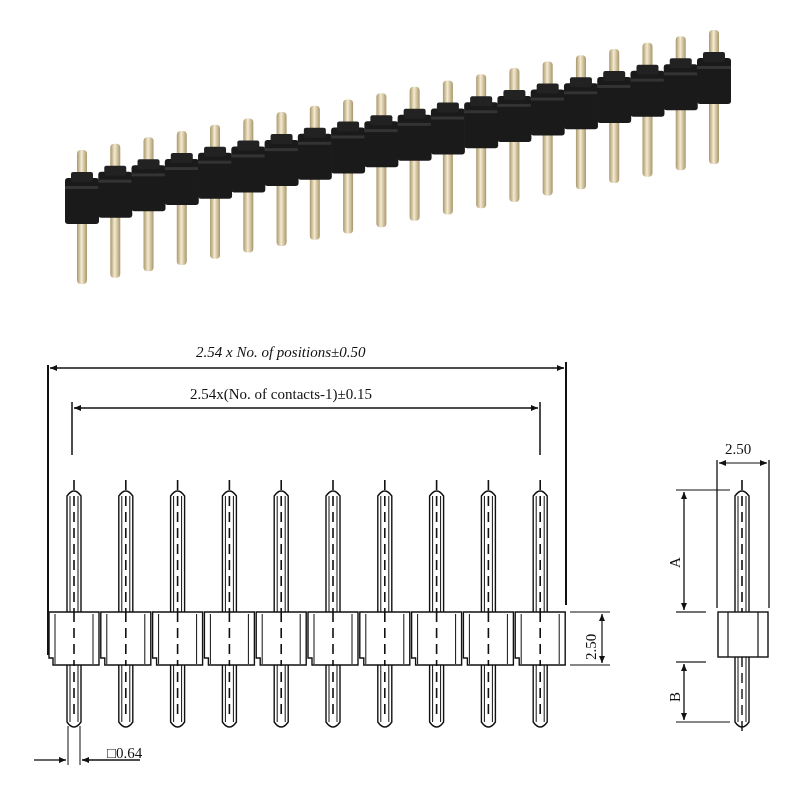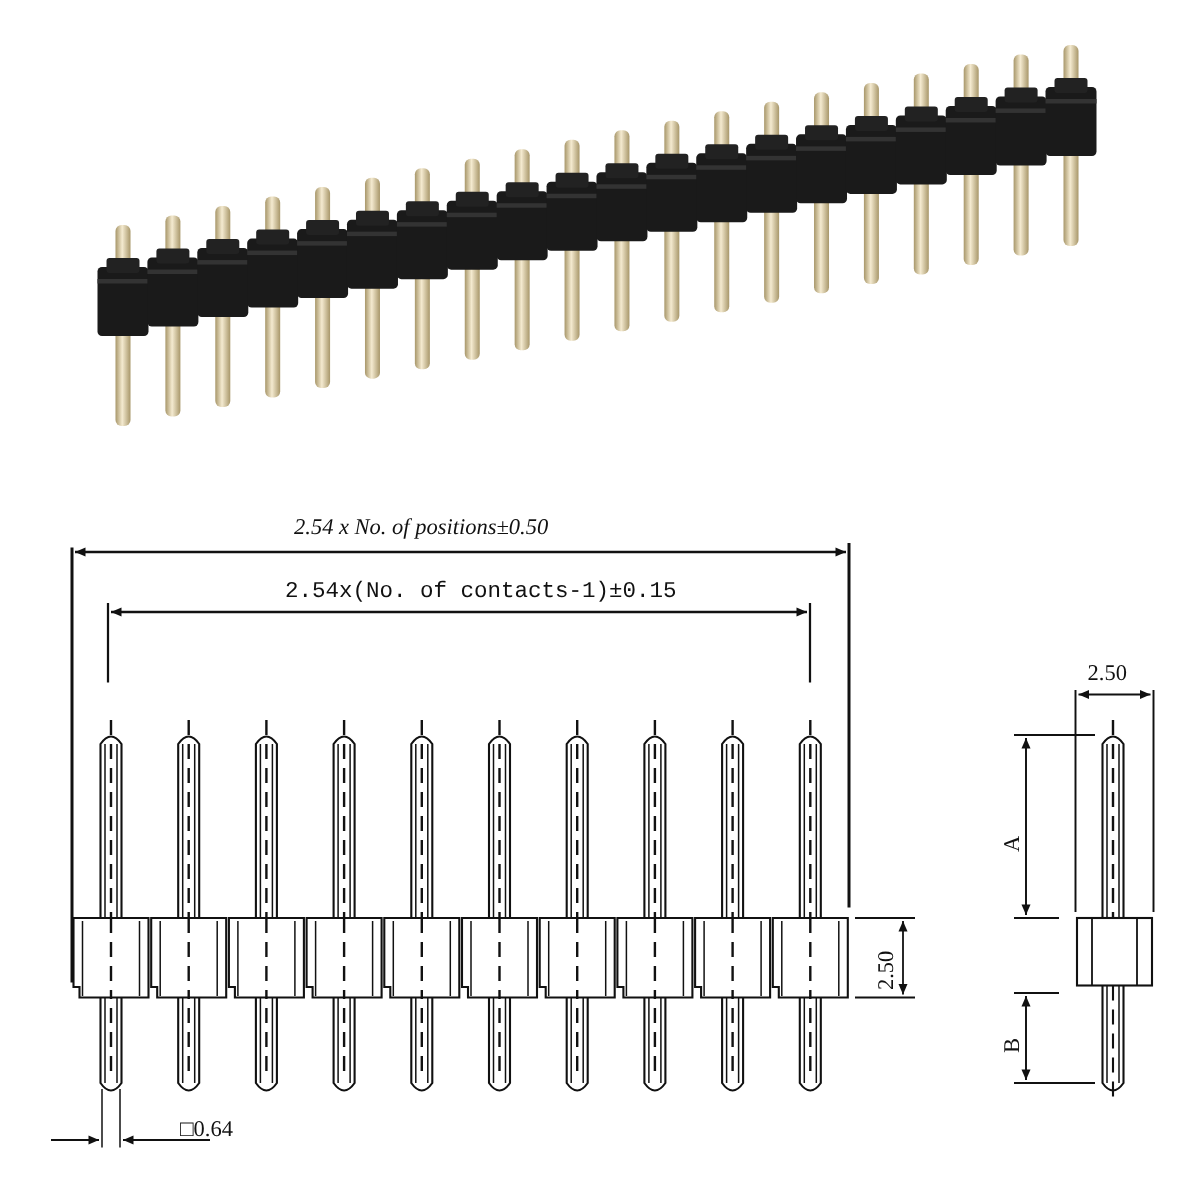--- a/index.html
+++ b/index.html
@@ -318,18 +318,18 @@
     <polygon points="684,492 681,499 687,499" fill="#111111"></polygon>
     <polygon points="684,610 681,603 687,603" fill="#111111"></polygon>
     <line x1="676" y1="662" x2="706" y2="662" stroke="#111111" stroke-width="1.2"></line>
     <line x1="676" y1="722" x2="730" y2="722" stroke="#111111" stroke-width="1.2"></line>
     <line x1="684" y1="664" x2="684" y2="720" stroke="#111111" stroke-width="1.3"></line>
     <polygon points="684,664 681,671 687,671" fill="#111111"></polygon>
     <polygon points="684,720 681,713 687,713" fill="#111111"></polygon>
   </svg>
 
 <div class="dimtext" style="left:196px; top:345px;font-style:italic;">2.54 x No. of positions±0.50</div>
-<div class="dimtext" style="left:190px; top:387px;font-family:Liberation Mono, monospace;">2.54x(No. of contacts-1)±0.15</div>
+<div class="dimtext" style="left:190px; top:387px;">2.54x(No. of contacts-1)±0.15</div>
 <div class="dimtext vert" style="left:584px; top:660px;">2.50</div>
-<div class="dimtext" style="left:120px; top:746px;">□0.64</div>
+<div class="dimtext" style="left:107px; top:746px;">□0.64</div>
 <div class="dimtext" style="left:725px; top:442px;">2.50</div>
 <div class="dimtext vert" style="left:668px; top:568px;">A</div>
 <div class="dimtext vert" style="left:668px; top:702px;">B</div>
 
 </body></html>

